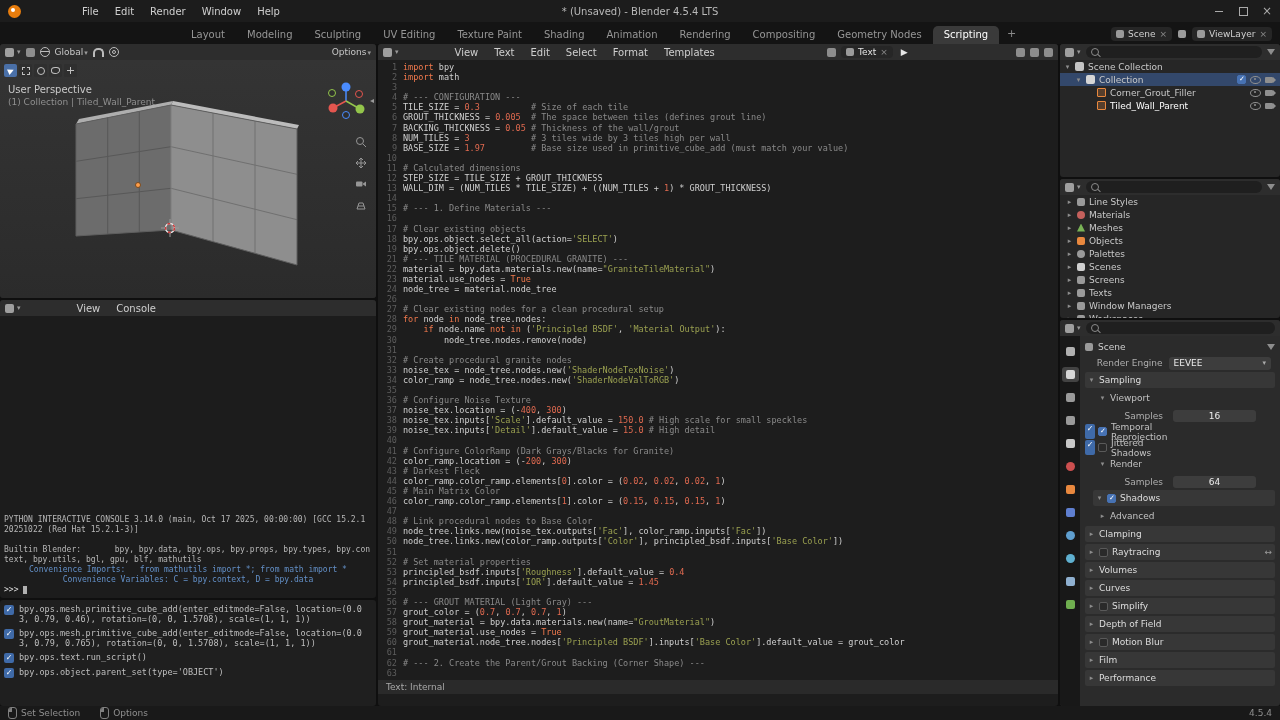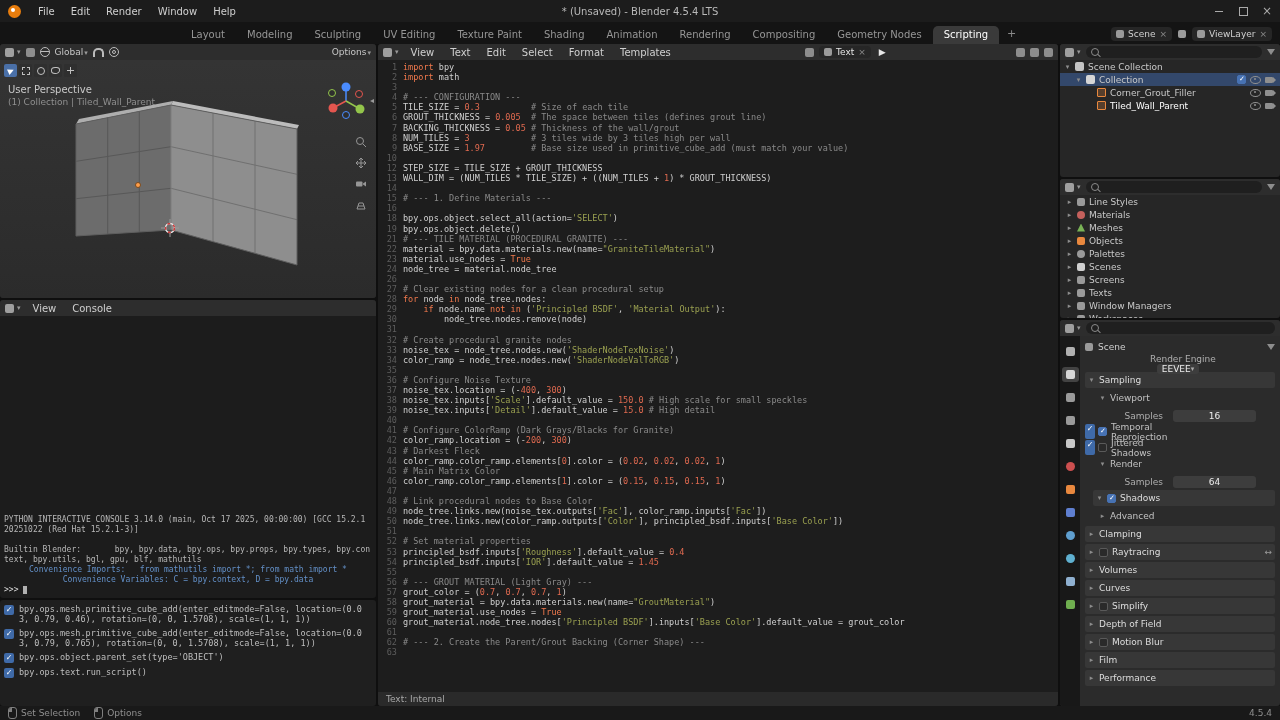--- a/index.html
+++ b/index.html
@@ -4,21 +4,21 @@
 <style>
   html,body{margin:0;padding:0;background:#000;}
   #root{position:relative;width:1280px;height:720px;background:#0f0f0f;overflow:hidden;
         font-family:"DejaVu Sans","Liberation Sans",sans-serif;color:#c8c8c8;}
 
   
   .topbar{position:absolute;left:0;top:0;width:1280px;height:22px;background:#1c1c1c;
           display:flex;align-items:center;padding:0 8px;box-sizing:border-box;}
   .logo{width:13px;height:13px;border-radius:50%;background:#e87d0d;position:relative;flex:none;margin-right:10px;}
   .logo::after{content:"";position:absolute;left:3px;top:3px;width:4px;height:4px;border-radius:50%;background:#fff;}
-  .menus{display:flex;gap:2px;}
+  .menus{display:flex;gap:2px;margin-left:44px;}
   .menu{font-size:10px;color:#cfcfcf;padding:2px 7px;border-radius:3px;cursor:default;}
   .title{position:absolute;left:0;right:0;text-align:center;font-size:10px;color:#b9b9b9;pointer-events:none;}
   .winctl{margin-left:auto;display:flex;gap:14px;align-items:center;z-index:2;}
   .wbtn{width:10px;height:10px;display:inline-flex;align-items:center;justify-content:center;color:#aaa;font-size:10px;}
   .wbtn.min::after{content:"";width:8px;height:0;border-bottom:1px solid #aaa;}
   .wbtn.max::after{content:"";width:7px;height:7px;border:1px solid #aaa;}
   .wbtn.close::after{content:"×";font-size:12px;line-height:10px;}
 
   .tabsbar{position:absolute;left:0;top:22px;width:1280px;height:22px;background:#141414;
            display:flex;align-items:flex-end;box-sizing:border-box;}
@@ -85,21 +85,21 @@
   .playbtn{color:#e8e8e8;font-size:9px;padding:0 3px;}
   #code-body{position:absolute;left:0;top:16px;right:0;bottom:14px;overflow:hidden;padding-top:2px;}
   .line{display:flex;height:10.1px;line-height:10.1px;font-size:8.5px;white-space:pre;
         font-family:"DejaVu Sans Mono","Liberation Mono",monospace;}
   .ln{width:19px;text-align:right;padding-right:6px;color:#5d5d5d;flex:none;}
   .cd{color:#d0d0d0;}
   .cd .cm{color:#8a8a8a;}
   .cd .st{color:#9aa050;}
   .cd .kw{color:#f2794d;}
   .cd .nu{color:#e06a50;}
-  .tefoot{position:absolute;left:0;right:0;bottom:0;height:14px;background:#2a2a2a;
+  .tefoot{position:absolute;left:0;right:0;bottom:12px;height:14px;background:#2a2a2a;
           display:flex;align-items:center;padding:0 8px;font-size:9px;color:#a8a8a8;}
 
   
   #console{left:0;top:300px;width:376px;height:298px;background:#1c1c1c;}
   #console-lines{position:absolute;left:0;top:16px;right:0;bottom:0;display:flex;flex-direction:column;
                  justify-content:flex-end;padding:3px 4px;font-size:8px;line-height:10px;
                  font-family:"DejaVu Sans Mono","Liberation Mono",monospace;}
   .cline{white-space:pre-wrap;word-break:break-all;min-height:10px;}
   .cline.gray{color:#b7b7b7;}
   .cline.blue{color:#6390c8;text-align:center;}
@@ -146,21 +146,21 @@
   
   #properties{left:1060px;top:320px;width:220px;height:386px;background:#2b2b2b;}
   .props-body{position:absolute;left:0;top:16px;right:0;bottom:0;display:flex;}
   .ptabs{width:20px;background:#181818;display:flex;flex-direction:column;align-items:center;
          gap:8px;padding-top:8px;}
   .ptab{width:17px;height:15px;border-radius:3px;display:flex;align-items:center;justify-content:center;flex:none;}
   .ptab.active{background:#434343;}
   .ptab .glyph{width:9px;height:9px;border-radius:2px;}
   .pcontent{flex:1;padding:3px 5px;overflow:hidden;font-size:9px;}
   .bcrow{height:15px;display:flex;align-items:center;gap:5px;color:#cfcfcf;}
-  .engrow{height:18px;display:flex;align-items:center;flex-direction:column;}
+  .engrow{height:18px;display:flex;align-items:center;}
   .flabel{width:44%;text-align:right;color:#aeaeae;padding-right:6px;box-sizing:border-box;flex:none;}
   .dropdown{flex:1;background:#3d3d3d;border-radius:3px;height:13px;display:flex;align-items:center;
             padding:0 5px;color:#ececec;margin-right:4px;}
   .dropdown .dd{margin-left:auto;font-size:7px;color:#aaa;}
   .prow{height:16px;margin-bottom:2px;display:flex;align-items:center;gap:4px;color:#c2c2c2;
         padding:0 3px;box-sizing:border-box;border-radius:2px;}
   .prow.section,.prow.check_section{background:#373737;color:#dedede;}
   .prow.subsection{padding-left:14px;}
   .prow.check_section{margin-left:8px;}
   .prow.field,.prow.check{height:15px;margin-bottom:1px;}
@@ -333,25 +333,25 @@
         <div class="ientry">
           <span class="check"></span>
           <span class="itext">bpy.ops.mesh.primitive_cube_add(enter_editmode=False, location=(0.03, 0.79, 0.46), rotation=(0, 0, 1.5708), scale=(1, 1, 1))</span>
         </div>
         <div class="ientry">
           <span class="check"></span>
           <span class="itext">bpy.ops.mesh.primitive_cube_add(enter_editmode=False, location=(0.03, 0.79, 0.765), rotation=(0, 0, 1.5708), scale=(1, 1, 1))</span>
         </div>
         <div class="ientry">
           <span class="check"></span>
-          <span class="itext">bpy.ops.object.parent_set(type='OBJECT')</span>
+          <span class="itext">bpy.ops.text.run_script()</span>
         </div>
         <div class="ientry">
           <span class="check"></span>
-          <span class="itext">bpy.ops.text.run_script()</span>
+          <span class="itext">bpy.ops.object.parent_set(type='OBJECT')</span>
         </div>
       </div>
   </div>
 
   <div class="editor" id="texteditor">
     <div class="ehead">
       <span class="etype dc">
           <span class="eicon"></span>
         </span>
       <span class="menus">
@@ -380,25 +380,27 @@
           <div class="line"><span class="ln">1</span><span class="cd"><span class="kw">import</span> bpy</span></div>
           <div class="line"><span class="ln">2</span><span class="cd"><span class="kw">import</span> math</span></div>
           <div class="line"><span class="ln">3</span><span class="cd"> </span></div>
           <div class="line"><span class="ln">4</span><span class="cd"><span class="cm"># --- CONFIGURATION ---</span></span></div>
           <div class="line"><span class="ln">5</span><span class="cd">TILE_SIZE = <span class="nu">0.3</span>          <span class="cm"># Size of each tile</span></span></div>
           <div class="line"><span class="ln">6</span><span class="cd">GROUT_THICKNESS = <span class="nu">0.005</span>  <span class="cm"># The space between tiles (defines grout line)</span></span></div>
           <div class="line"><span class="ln">7</span><span class="cd">BACKING_THICKNESS = <span class="nu">0.05</span> <span class="cm"># Thickness of the wall/grout</span></span></div>
           <div class="line"><span class="ln">8</span><span class="cd">NUM_TILES = <span class="nu">3</span>            <span class="cm"># 3 tiles wide by 3 tiles high per wall</span></span></div>
           <div class="line"><span class="ln">9</span><span class="cd">BASE_SIZE = <span class="nu">1.97</span>         <span class="cm"># Base size used in primitive_cube_add (must match your value)</span></span></div>
           <div class="line"><span class="ln">10</span><span class="cd"> </span></div>
+          <div class="line"><span class="ln">11</span><span class="cd"><span class="cm"># Calculated dimensions</span></span></div>
           <div class="line"><span class="ln">12</span><span class="cd">STEP_SIZE = TILE_SIZE + GROUT_THICKNESS</span></div>
           <div class="line"><span class="ln">13</span><span class="cd">WALL_DIM = (NUM_TILES * TILE_SIZE) + ((NUM_TILES + <span class="nu">1</span>) * GROUT_THICKNESS)</span></div>
           <div class="line"><span class="ln">14</span><span class="cd"> </span></div>
           <div class="line"><span class="ln">15</span><span class="cd"><span class="cm"># --- 1. Define Materials ---</span></span></div>
           <div class="line"><span class="ln">16</span><span class="cd"> </span></div>
+          <div class="line"><span class="ln">17</span><span class="cd"><span class="cm"># Clear existing objects</span></span></div>
           <div class="line"><span class="ln">18</span><span class="cd">bpy.ops.object.select_all(action=<span class="st">'SELECT'</span>)</span></div>
           <div class="line"><span class="ln">19</span><span class="cd">bpy.ops.object.delete()</span></div>
           <div class="line"><span class="ln">21</span><span class="cd"><span class="cm"># --- TILE MATERIAL (PROCEDURAL GRANITE) ---</span></span></div>
           <div class="line"><span class="ln">22</span><span class="cd">material = bpy.data.materials.new(name=<span class="st">"GraniteTileMaterial"</span>)</span></div>
           <div class="line"><span class="ln">23</span><span class="cd">material.use_nodes = <span class="kw">True</span></span></div>
           <div class="line"><span class="ln">24</span><span class="cd">node_tree = material.node_tree</span></div>
           <div class="line"><span class="ln">26</span><span class="cd"> </span></div>
           <div class="line"><span class="ln">27</span><span class="cd"><span class="cm"># Clear existing nodes for a clean procedural setup</span></span></div>
           <div class="line"><span class="ln">28</span><span class="cd"><span class="kw">for</span> node <span class="kw">in</span> node_tree.nodes:</span></div>
           <div class="line"><span class="ln">29</span><span class="cd">    <span class="kw">if</span> node.name <span class="kw">not</span> <span class="kw">in</span> (<span class="st">'Principled BSDF'</span>, <span class="st">'Material Output'</span>):</span></div>
@@ -693,21 +695,21 @@
             <div class="prow section">
               <span class="caret">▸</span>
               <span>Performance</span>
             </div>
           </div>
       </div>
     </div>
   </div>
 
   <div class="statusbar">
-    <div id="status-left" style="display:flex;align-items:flex-start;">
+    <div id="status-left" style="display:flex;align-items:flex-start;gap:6px;">
         <div class="sitem">
           <span class="mouse"></span>
           <span>Set Selection</span>
         </div>
         <div class="sitem">
           <span class="mouse"></span>
           <span>Options</span>
         </div>
       </div>
     <span class="sver">4.5.4</span>

